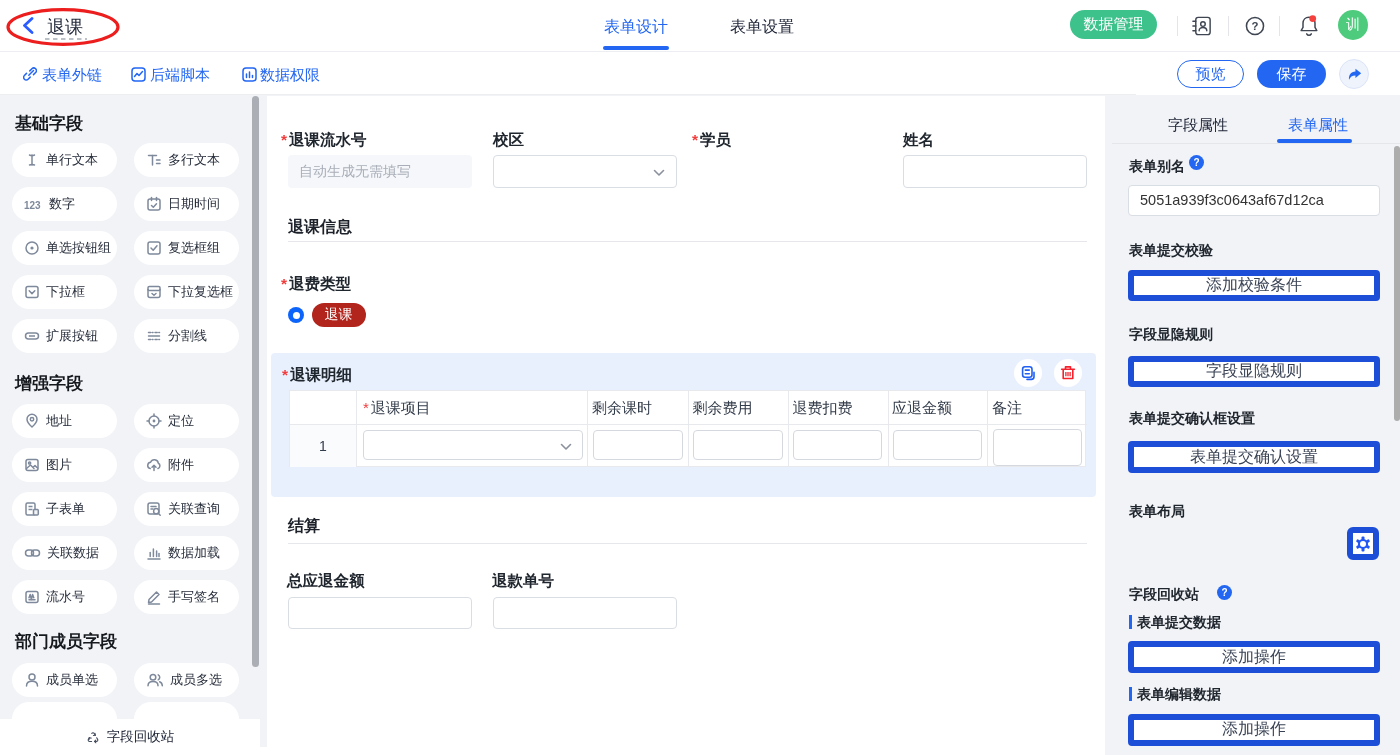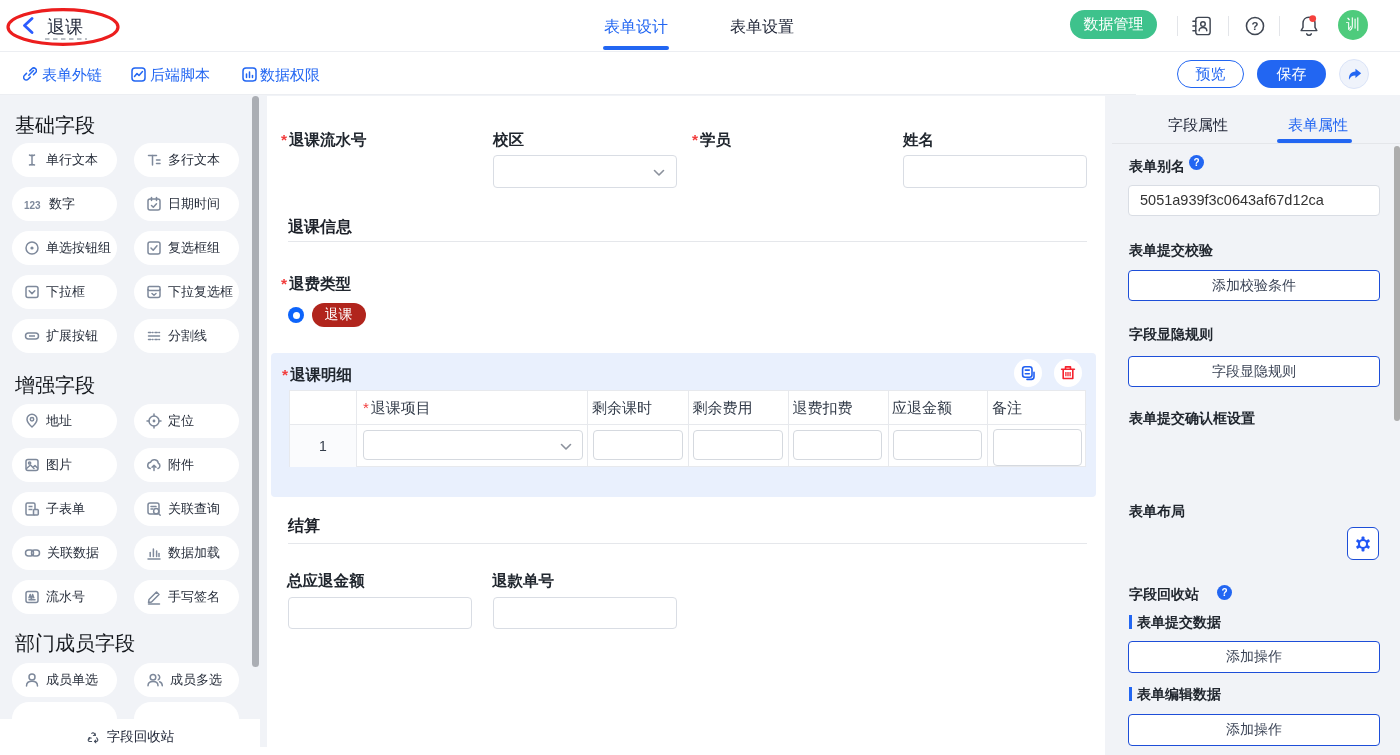--- a/index.html
+++ b/index.html
@@ -2,28 +2,28 @@
 <html lang="zh"><head>
 <meta charset="utf-8">
 <style>
 *{box-sizing:border-box;margin:0;padding:0}
 html,body{width:1400px;height:755px;overflow:hidden}
 body{font-family:"Liberation Sans",sans-serif;background:#fff;position:relative;color:#1d2129;-webkit-font-smoothing:antialiased}
 .abs{position:absolute}
 .blue{color:#2266f2}
 .flex{display:flex;align-items:center}
 .ipt{position:absolute;background:#fff;border:1px solid #d9dde4;border-radius:4px}
-.btnw{position:absolute;background:#fff;border:1px solid #1d4ed8;border-radius:4px;display:flex;align-items:center;justify-content:center;font-size:14px;color:#3a4355}
+.btnw{position:absolute;background:#fff;border:6px solid #1d4ed8;border-radius:4px;display:flex;align-items:center;justify-content:center;font-size:16px;color:#3a4355}
 .lbl{position:absolute;font-size:14px;font-weight:600;color:#20262e;white-space:nowrap}
 .clbl{font-size:15.5px}
 .ast{color:#f23c3c;margin-right:2px;font-weight:600}
 .sech{position:absolute;font-size:16px;font-weight:700;color:#1d2129}
 .pill{position:absolute;width:105px;height:34px;background:#fff;border-radius:17px;display:flex;align-items:center;font-size:13px;color:#262d3a;white-space:nowrap;overflow:hidden}
 .pill svg{margin-left:12px;margin-right:6px;flex:none}
-.shead{position:absolute;font-size:20px;font-weight:400;color:#15181d}
+.shead{position:absolute;font-size:17px;font-weight:700;color:#15181d}
 .thumb{position:absolute;background:#abaeb4;border-radius:4px}
 </style>
 </head>
 <body>
 
 <div class="abs" id="top" style="left:0;top:0;width:1400px;height:52px;background:#fff;border-bottom:1px solid #eceef2">
   <svg class="abs" style="left:22px;top:17px" width="12" height="17" viewBox="0 0 12 17">
       <path d="M10 1.5 L2.5 8.5 L10 15.5" fill="none" stroke="#2b5cff" stroke-width="2.8" stroke-linecap="round" stroke-linejoin="round"></path>
     </svg>
   <div class="abs" style="left:47px;top:15px;font-size:18px;font-weight:500;color:#23293a">退课</div>
@@ -244,20 +244,21 @@
 </div>
 
 <div class="abs" id="canvas" style="left:260px;top:95px;width:845px;height:652px;background:#f1f3f7">
   <div class="abs" style="left:7px;top:1px;width:838px;height:659px;background:#fff"></div>
 
   <div class="lbl clbl" style="left:21px;top:35px"><span class="ast">*</span>退课流水号</div>
   <div class="lbl clbl" style="left:233px;top:35px">校区</div>
   <div class="lbl clbl" style="left:432px;top:35px"><span class="ast">*</span>学员</div>
   <div class="lbl clbl" style="left:643px;top:35px">姓名</div>
 
+  <div class="abs" style="left:28px;top:60px;width:184px;height:33px;background:#f5f7fa;border-radius:4px;font-size:14px;color:#a9aeb8;line-height:33px;padding-left:11px">自动生成无需填写</div>
   <div class="ipt" style="left:233px;top:60px;width:184px;height:33px">
     <svg style="position:absolute;right:11px;top:13px" width="12" height="8" viewBox="0 0 12 8" fill="none" stroke="#8b919c" stroke-width="1.6" stroke-linecap="round" stroke-linejoin="round">
         <path d="M1.5 1.5 L6 6 L10.5 1.5"></path>
       </svg>
   </div>
   <div class="ipt" style="left:643px;top:60px;width:184px;height:33px"></div>
 
   <div class="sech" style="left:28px;top:122px">退课信息</div>
   <div class="abs" style="left:28px;top:146px;width:799px;height:1px;background:#e5e7eb"></div>
 
@@ -336,20 +337,21 @@
     </svg>
   <div class="ipt" style="left:23px;top:89.5px;width:252px;height:31px;font-size:14.5px;color:#333;line-height:29px;padding-left:11px">5051a939f3c0643af67d12ca</div>
 
   <div class="lbl" style="left:24px;top:147px">表单提交校验</div>
   <div class="btnw" style="left:23px;top:175px;width:252px;height:31px">添加校验条件</div>
 
   <div class="lbl" style="left:24px;top:231px">字段显隐规则</div>
   <div class="btnw" style="left:23px;top:261px;width:252px;height:31px">字段显隐规则</div>
 
   <div class="lbl" style="left:24px;top:315px">表单提交确认框设置</div>
+  <div class="btnw" style="left:23px;top:346px;width:252px;height:32px">表单提交确认设置</div>
 
   <div class="lbl" style="left:24px;top:407.5px">表单布局</div>
   <div class="btnw" style="left:242px;top:432px;width:32px;height:33px;border-radius:6px">
     <svg width="16" height="16" viewBox="0 0 16 16">
         <g fill="#2257f5">
           <circle cx="8" cy="8" r="5.1"></circle>
           <g>
             <rect x="6.5" y="0.6" width="3" height="3.4" rx="1"></rect>
             <rect x="6.5" y="0.6" width="3" height="3.4" rx="1" transform="rotate(60 8 8)"></rect>
             <rect x="6.5" y="0.6" width="3" height="3.4" rx="1" transform="rotate(120 8 8)"></rect>

